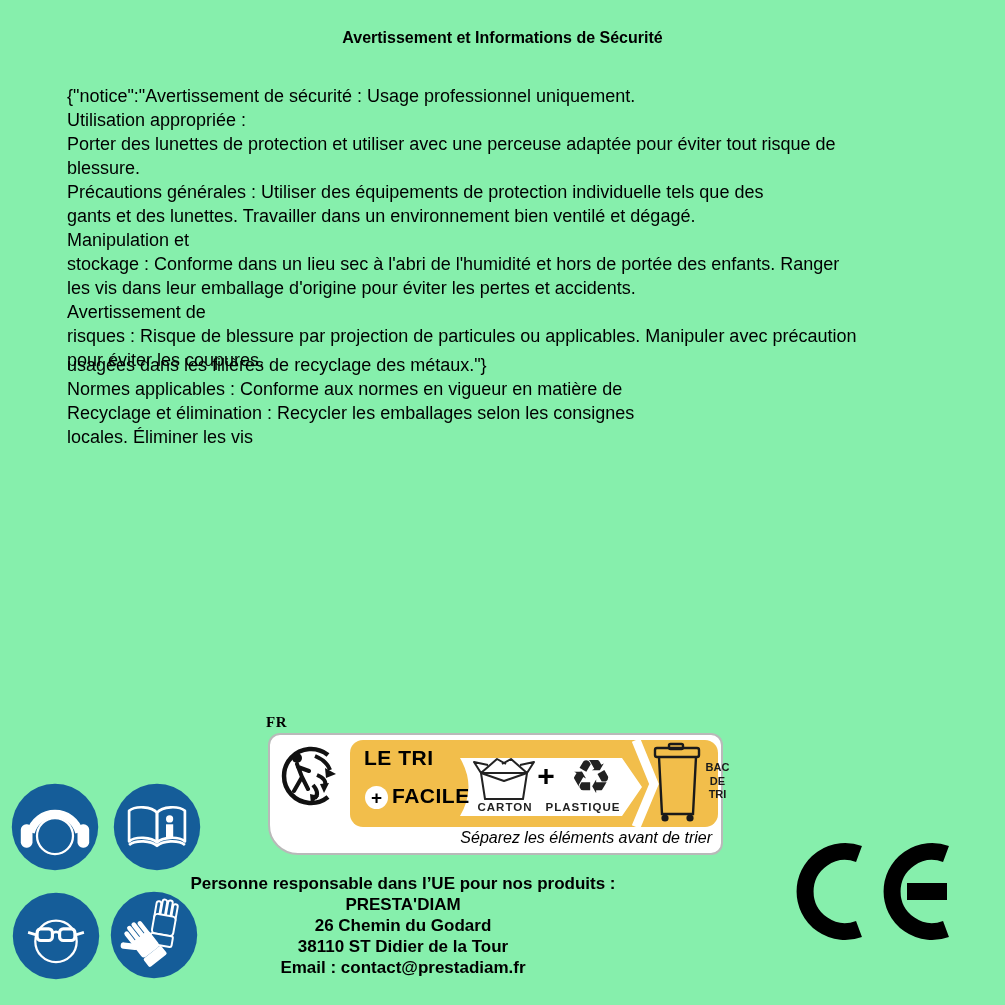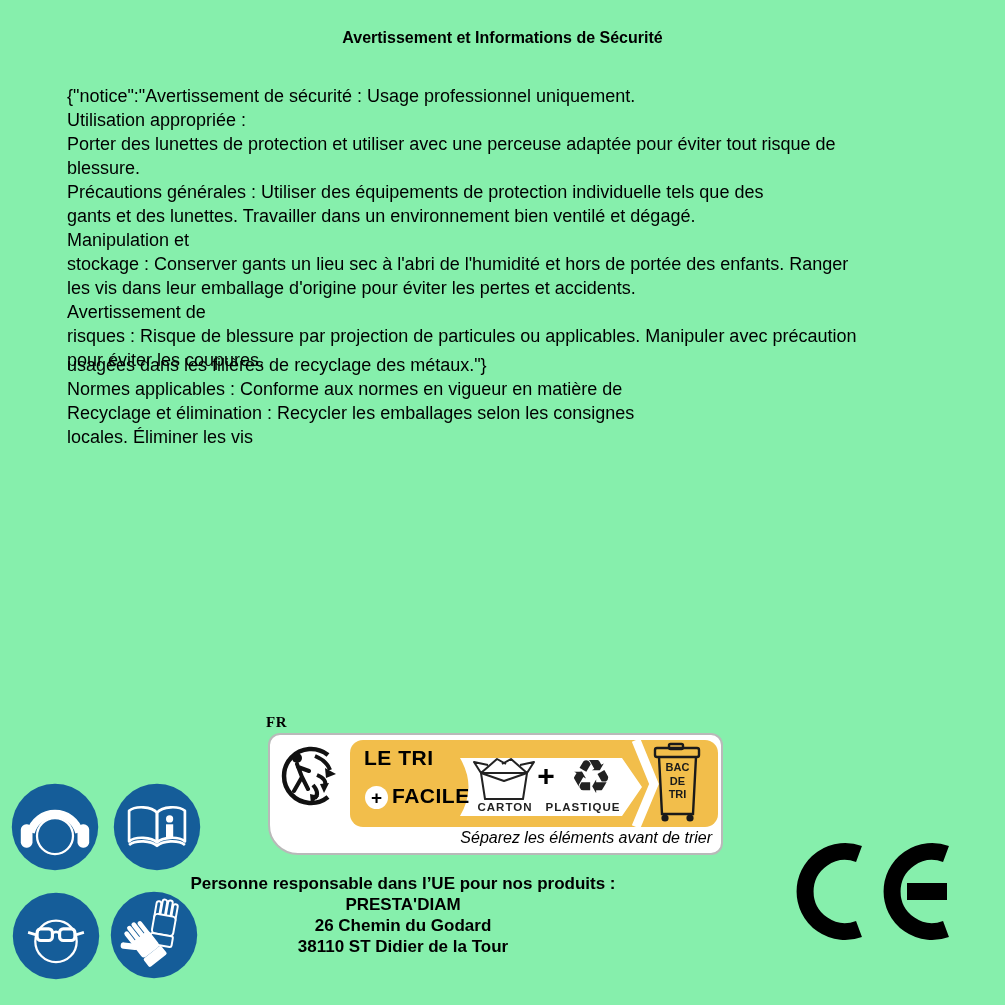--- a/index.html
+++ b/index.html
@@ -22,40 +22,40 @@
   .tab-line2{left:122px;top:49px;font-size:21px;font-weight:bold;letter-spacing:.5px;}
   .plus-circle{left:95px;top:51px;width:23px;height:23px;background:#fff;border-radius:50%;
                text-align:center;font-size:19px;font-weight:bold;line-height:23px;}
   .mat-sep{left:262px;top:24px;width:28px;height:34px;font-size:30px;font-weight:bold;text-align:center;}
   .recycle-glyph{left:294px;top:14px;width:54px;height:56px;font-size:47px;line-height:56px;
                  text-align:center;color:#222;}
   .mat-label{top:66px;width:80px;font-size:11.5px;font-weight:bold;letter-spacing:1px;text-align:center;color:#222;}
   .mat-carton{left:195px;}
   .mat-plastique{left:273px;text-align:center;}
   .bin-text{left:389px;top:26px;width:37px;text-align:center;font-size:11px;line-height:13.5px;
-            font-weight:bold;color:#1a1a1a;}
+            font-weight:bold;color:#1a1a1a;padding-left:40px;}
   .tagline{left:130px;top:94px;width:312px;text-align:right;font-style:italic;font-weight:normal;font-size:16px;}
   .contact{left:0;top:873px;width:806px;text-align:center;font-weight:bold;font-size:17px;line-height:21px;}
 </style>
 </head>
 <body>
 
 <div class="page">
 
   <div class="abs title">Avertissement et Informations de Sécurité</div>
 
   <div class="abs nblock blockA">
     <div class="nline">{"notice":"Avertissement de sécurité : Usage professionnel uniquement.</div>
     <div class="nline">Utilisation appropriée :</div>
     <div class="nline">Porter des lunettes de protection et utiliser avec une perceuse adaptée pour éviter tout risque de</div>
     <div class="nline">blessure.</div>
     <div class="nline">Précautions générales : Utiliser des équipements de protection individuelle tels que des</div>
     <div class="nline">gants et des lunettes. Travailler dans un environnement bien ventilé et dégagé.</div>
     <div class="nline">Manipulation et</div>
-    <div class="nline">stockage : Conserver gants un lieu sec à l'abri de l'humidité et hors de portée des enfants. Ranger</div>
+    <div class="nline">stockage : Conforme dans un lieu sec à l'abri de l'humidité et hors de portée des enfants. Ranger</div>
     <div class="nline">les vis dans leur emballage d'origine pour éviter les pertes et accidents.</div>
     <div class="nline">Avertissement de</div>
     <div class="nline">risques : Risque de blessure par projection de particules ou applicables. Manipuler avec précaution</div>
     <div class="nline">pour éviter les coupures.</div>
   </div>
 
   <div class="abs nblock blockB">
     <div class="nline">usagées dans les filières de recyclage des métaux."}</div>
     <div class="nline">Normes applicables : Conforme aux normes en vigueur en matière de</div>
     <div class="nline">Recyclage et élimination : Recycler les emballages selon les consignes</div>
@@ -163,20 +163,21 @@
     </div>
 
     <div class="lay tagline">Séparez les éléments avant de trier</div>
   </div>
 
   <div class="abs contact">
     <div>Personne responsable dans l’UE pour nos produits :</div>
     <div>PRESTA'DIAM</div>
     <div>26 Chemin du Godard</div>
     <div>38110 ST Didier de la Tour</div>
+    <div>Email : contact@prestadiam.fr</div>
   </div>
 
   <svg class="abs" style="left:795px;top:838px" width="160" height="110" viewBox="0 0 160 110">
     <path d="M 64,16 A 40,40 0 1 0 64,91" stroke="#000" stroke-width="17" fill="none"></path>
     <path d="M 151,16 A 40,40 0 1 0 151,91" stroke="#000" stroke-width="17" fill="none"></path>
     <path d="M 112,53.5 H 152" stroke="#000" stroke-width="17" fill="none"></path>
   </svg>
 
 </div>
 

